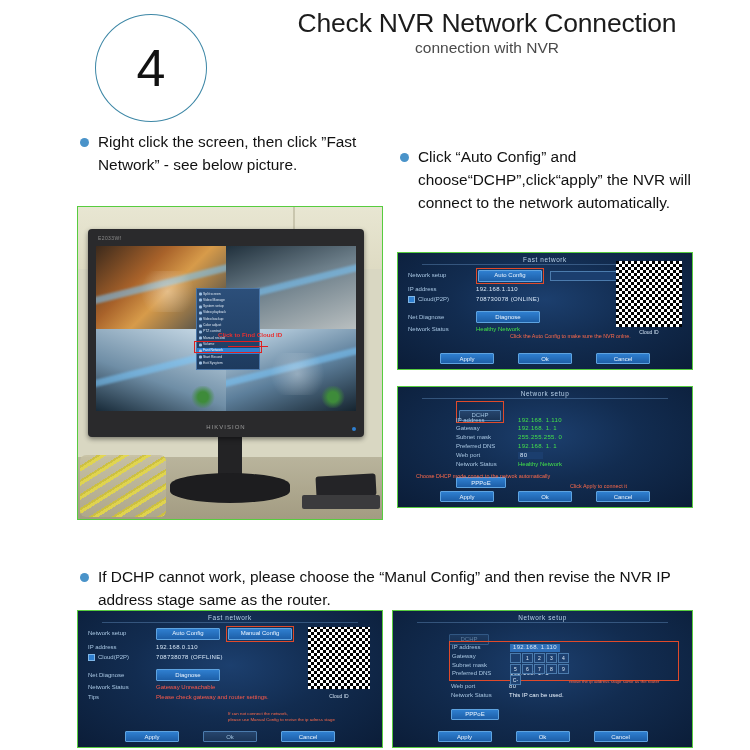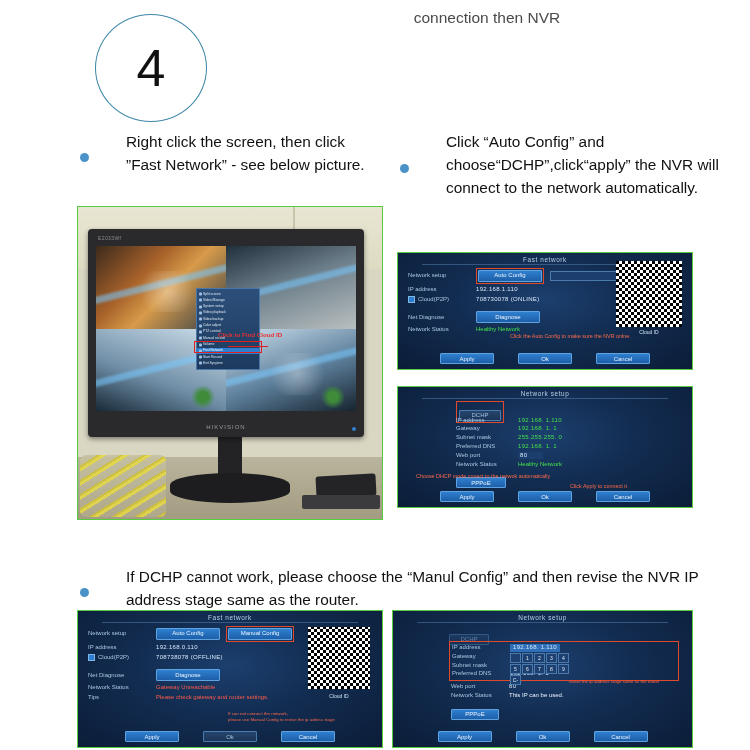--- a/index.html
+++ b/index.html
@@ -22,28 +22,28 @@
   }
   .step-circle .num{
     font-size:52px;font-weight:300;color:#111;line-height:1;
     font-family:"Liberation Sans", sans-serif;
   }
   .header-text{position:absolute;left:232px;top:8px;width:510px;text-align:center;}
   .header-title{font-size:26.5px;font-weight:400;color:#1c1c1c;letter-spacing:-0.2px;line-height:1.15;}
   .header-sub{margin-top:7px;font-size:15.5px;color:#4a4a4a;line-height:1.3;font-weight:400;}
 
   
-  .bullet-block{position:absolute;display:flex;align-items:center;gap:28px;}
+  .bullet-block{position:absolute;display:flex;align-items:flex-start;}
   .dot{
     width:9px;height:9px;border-radius:50%;background:#4a93c9;
     margin-top:7px;margin-right:9px;flex:0 0 auto;
   }
   .btext{font-size:15.4px;line-height:1.49;color:#111;}
   #bullet-left{left:80px;top:131px;width:300px;}
-  #bullet-right{left:400px;top:131px;width:330px;}
+  #bullet-right{left:400px;top:146px;width:330px;}
   #bullet-bottom{left:80px;top:566px;width:620px;}
 
   
   .photo{
     position:absolute;left:77px;top:206px;width:306px;height:314px;
     border:1.6px solid #57cc3f;box-sizing:border-box;overflow:hidden;
     background:#d9d7c2;
   }
   .wall{position:absolute;left:0;top:0;right:0;height:62px;background:linear-gradient(180deg,#e8e6d2,#dedbc3);}
   .wall-seam{position:absolute;left:215px;top:0;width:2px;height:62px;background:#c9c6ae;}
@@ -135,21 +135,22 @@
 </style>
 </head>
 <body>
 
 <div class="page">
 
   <div class="step-circle">
     <span class="num">4</span>
   </div>
   <div class="header-text">
-    <div class="header-sub" style="margin-top:0">connection then NVR</div>
+    <div class="header-title">Check NVR Network Connection</div>
+    <div class="header-sub" style="margin-top:0">connection with NVR</div>
   </div>
 
   <div class="bullet-block" id="bullet-left">
     <span class="dot"></span>
     <span class="btext">Right click the screen, then click ”Fast Network” - see below picture.</span>
   </div>
   <div class="bullet-block" id="bullet-right">
     <span class="dot"></span>
     <span class="btext">Click “Auto Config” and choose“DCHP”,click“apply” the NVR will connect to the network automatically.</span>
   </div>

